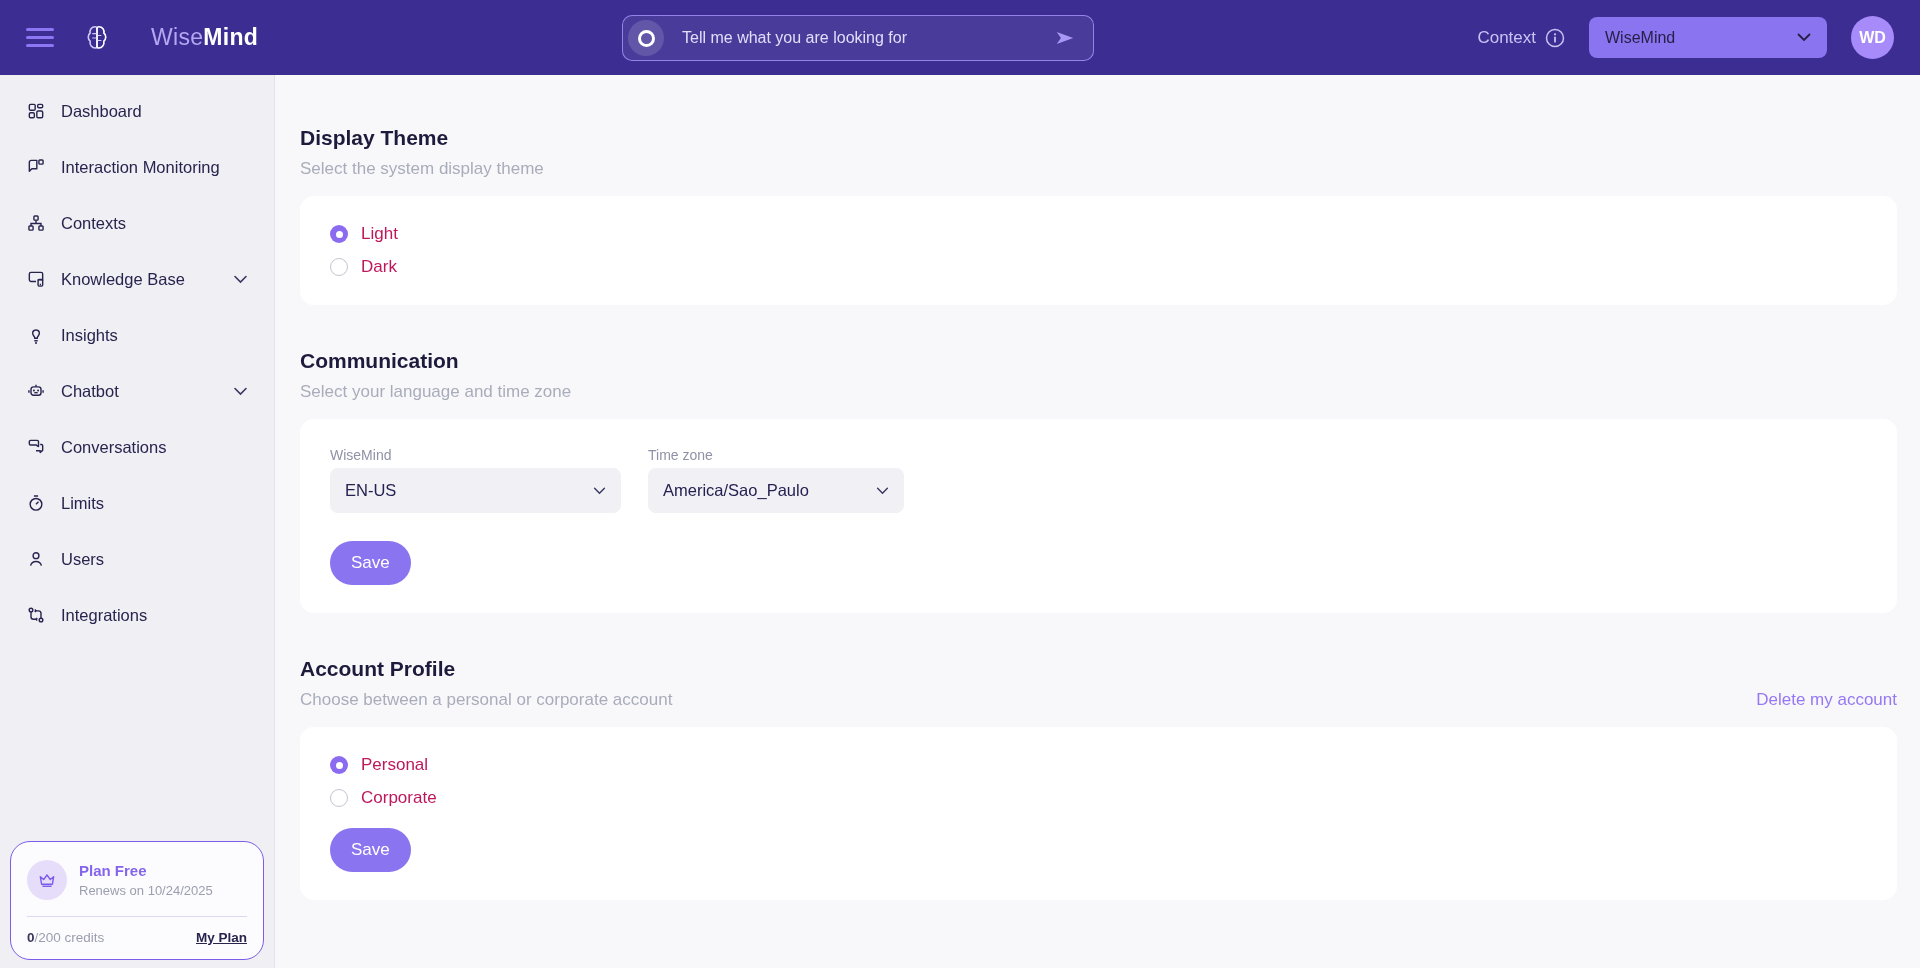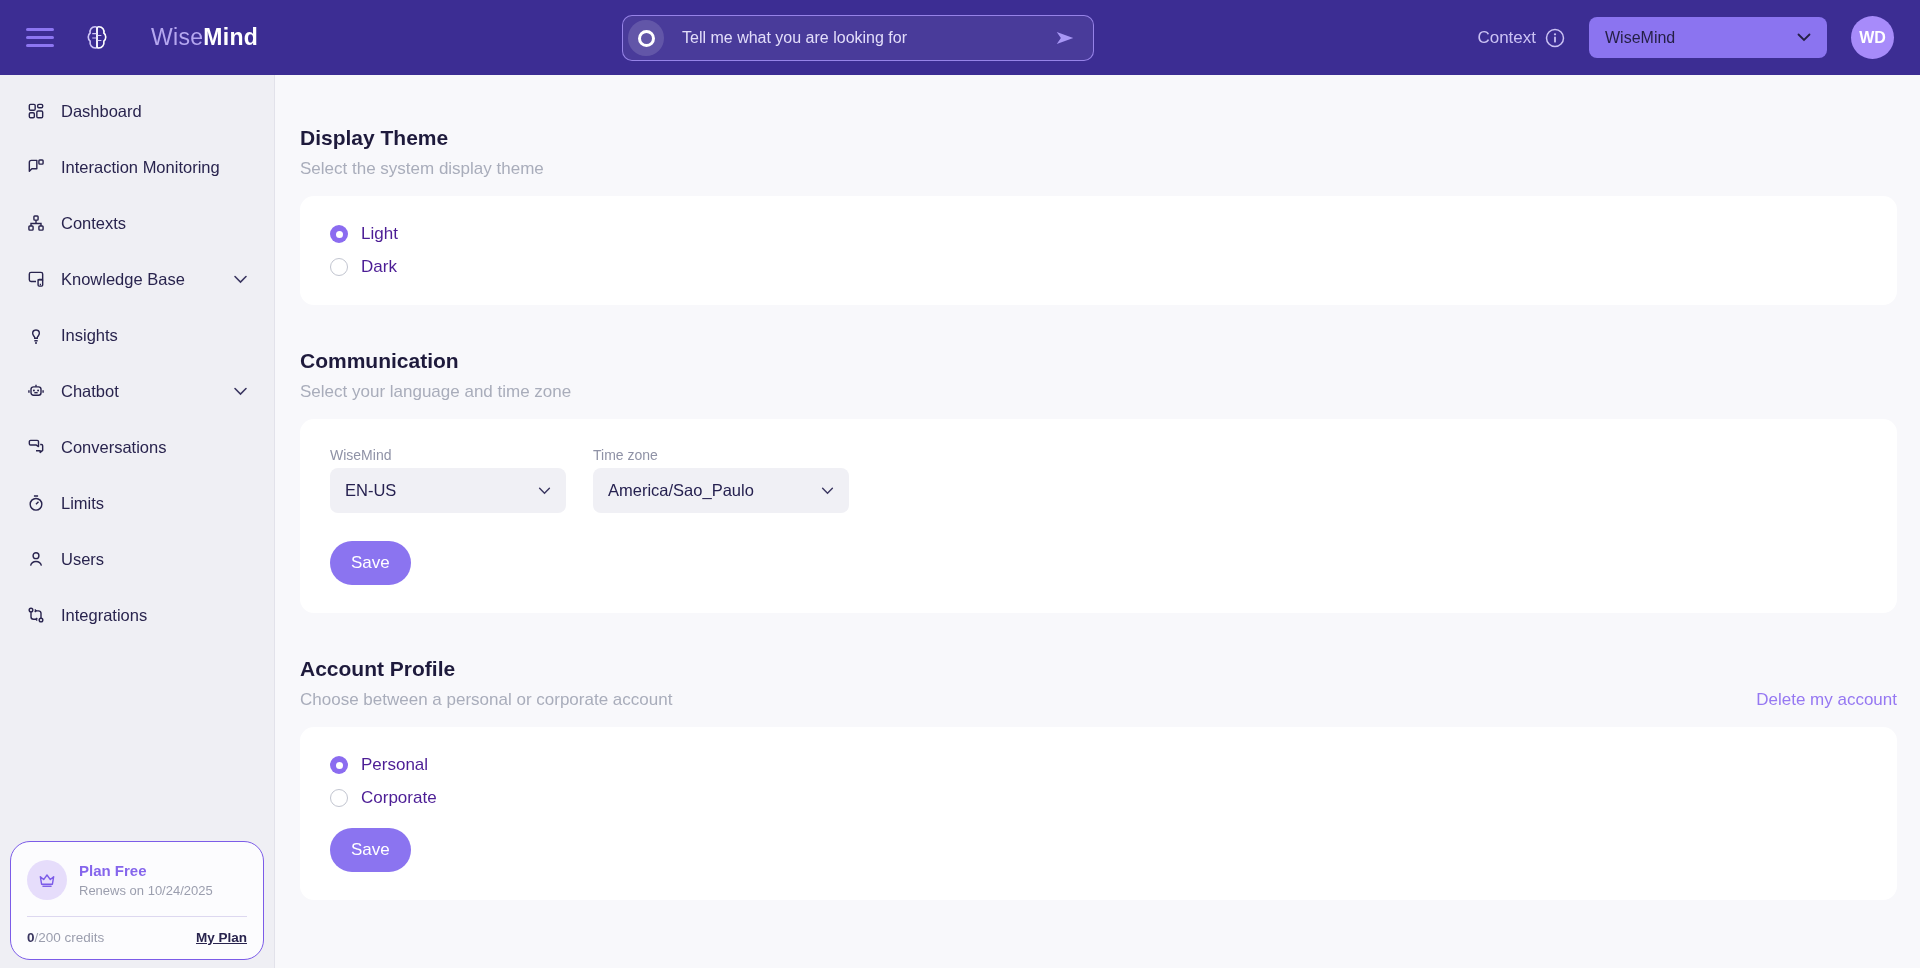--- a/index.html
+++ b/index.html
@@ -105,30 +105,30 @@
 
   .radio-row { display:flex; align-items:center; gap:13px; cursor:pointer; }
   .radio-row + .radio-row { margin-top:13px; }
   .radio-dot { width:18px; height:18px; border-radius:50%; position:relative; flex:0 0 auto; }
   .radio-dot.checked { background:#8b6cf0; }
   .radio-dot.checked::after {
     content:""; position:absolute; left:5.5px; top:5.5px; width:7px; height:7px;
     border-radius:50%; background:#ffffff;
   }
   .radio-dot.unchecked { border:1.5px solid #c2c5d0; background:#fff; }
-  .radio-label { font-size:17px; color:#4c1d95; }
+  .radio-label { font-size:17px; color:#be185d; }
 
   .field-row { display:flex; gap:27px; }
   .field label { display:block; font-size:14px; color:#8f92a6; margin-bottom:5px; }
   .select-box {
     height:45px; background:#f0f0f5; border-radius:8px; cursor:pointer;
     display:flex; align-items:center; justify-content:space-between;
     padding:0 15px; font-size:16.5px; color:#262150;
   }
-  .select-lang { width:236px; }
+  .select-lang { width:291px; }
   .select-tz { width:256px; }
 
   .save-row { display:flex; justify-content:flex-start; margin-top:28px; }
   .save-btn {
     height:44px; padding:0 21px; min-width:76px; border:none; border-radius:999px;
     background:#8b74f0; color:#ffffff; font-size:17px; cursor:pointer;
     font-family:"Liberation Sans",sans-serif;
   }
 </style>
 </head>

